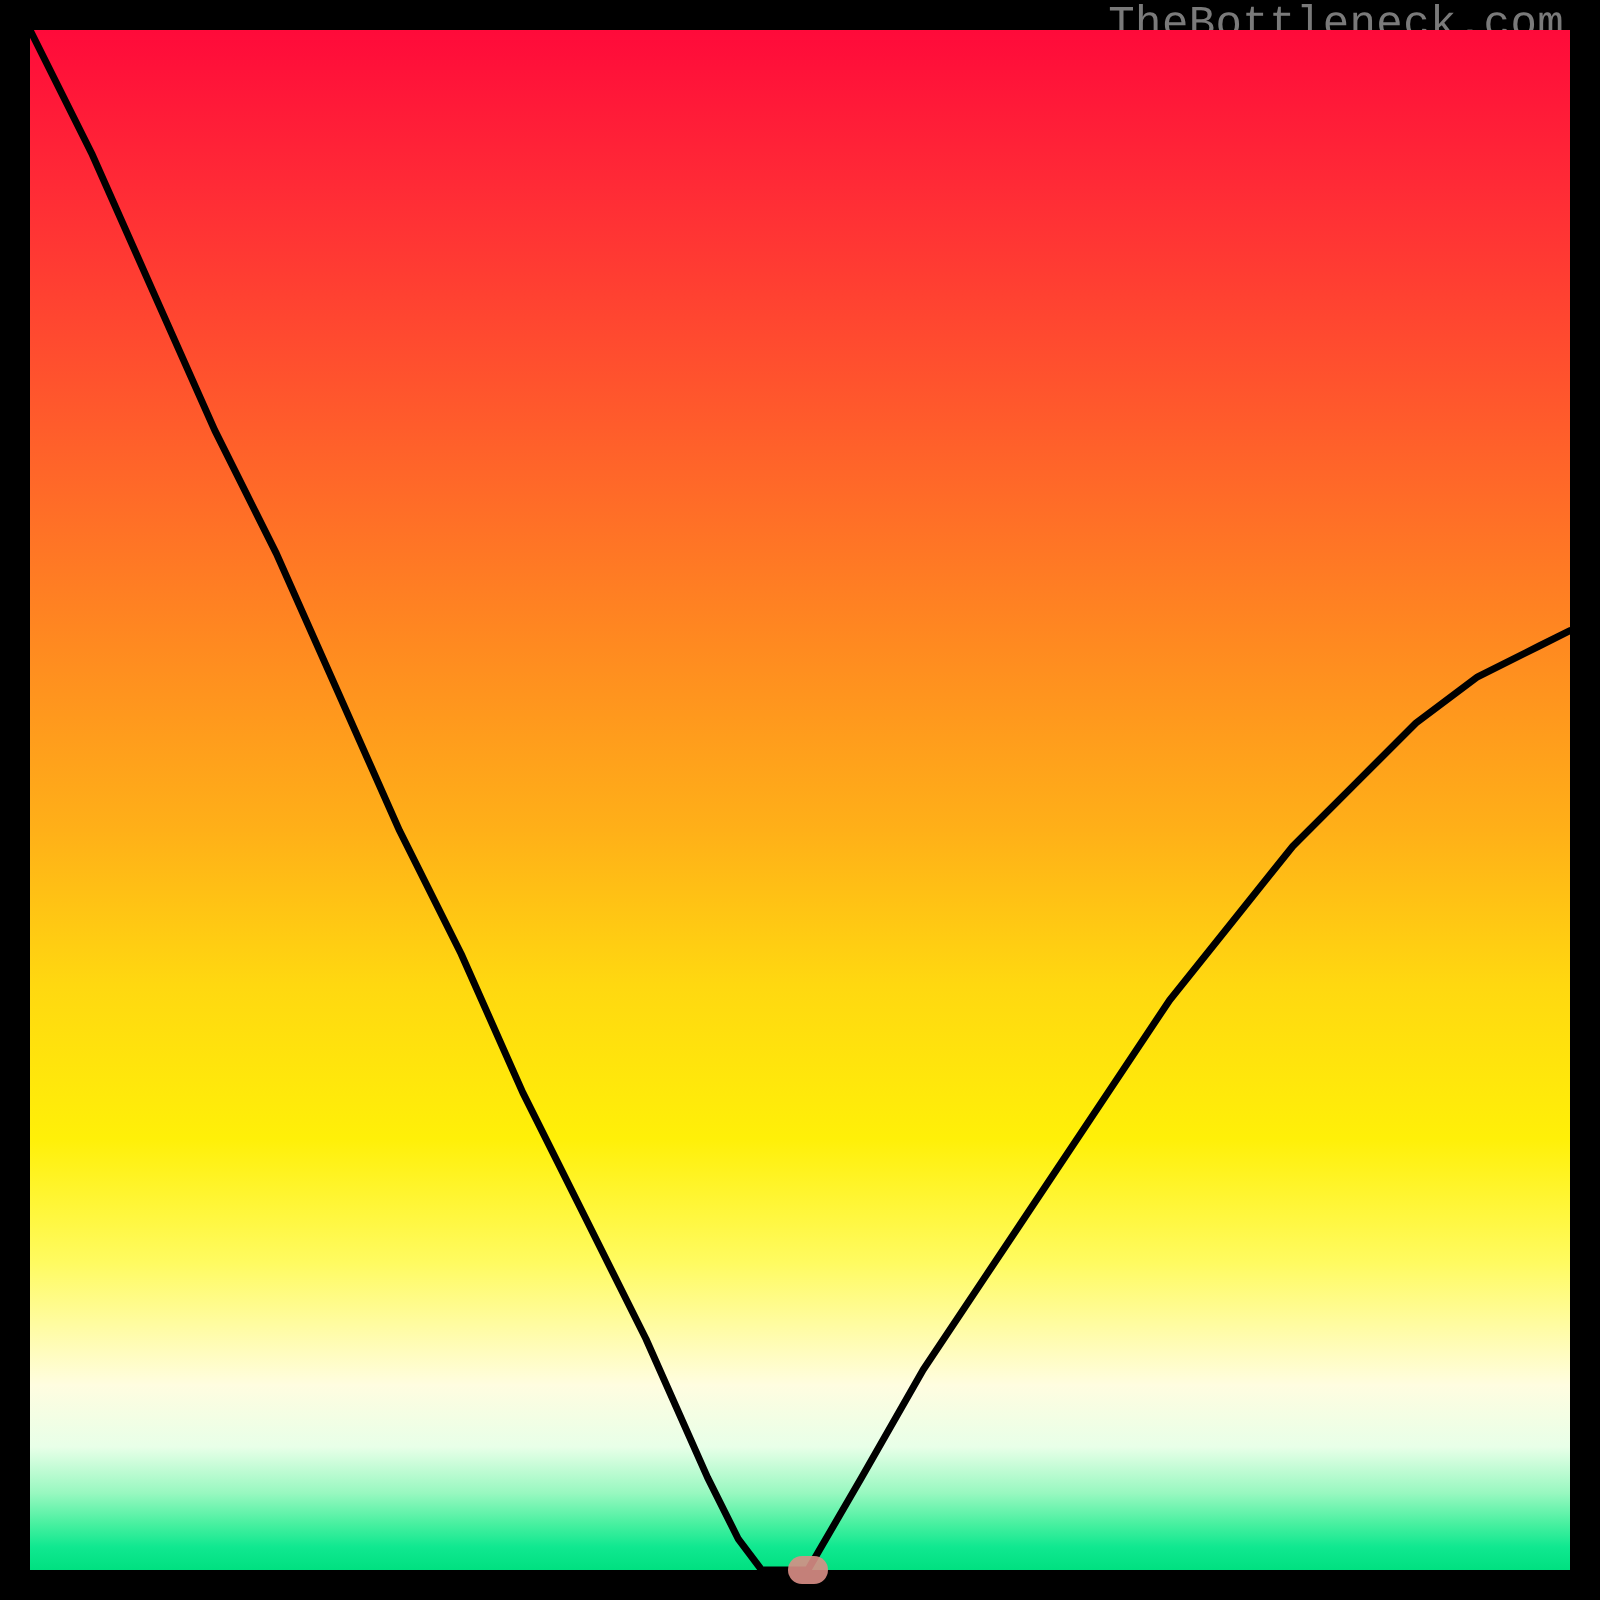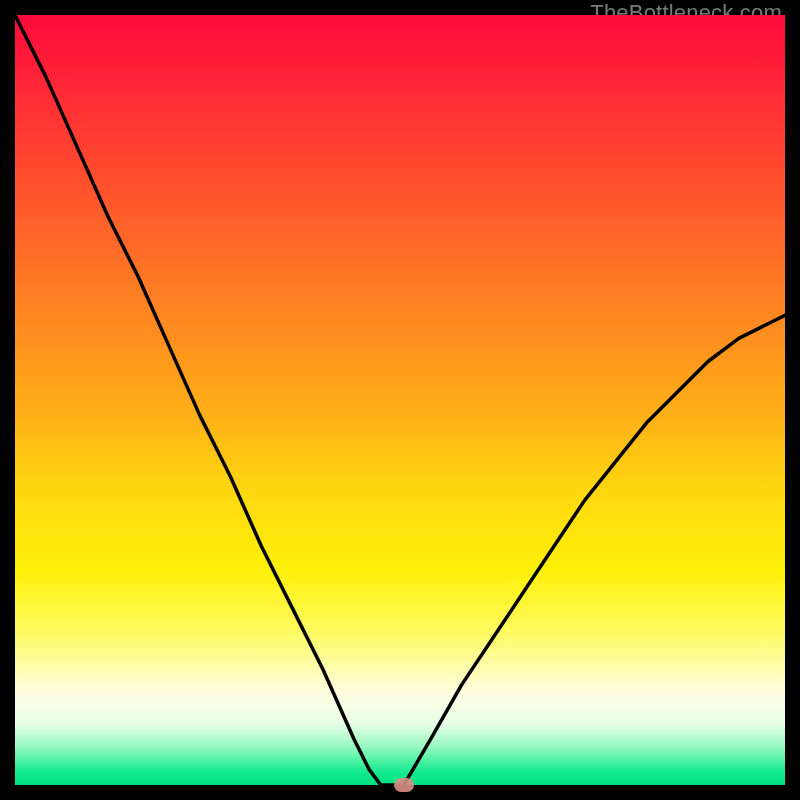--- a/index.html
+++ b/index.html
@@ -57,21 +57,21 @@
     height: 14px;
     border-radius: 7px;
     background: #d98e86;
     transform: translate(-50%, -50%);
     opacity: 0.9;
   }
   .attribution {
     position: absolute;
     top: 0px;
     right: 18px;
-    font-family: Liberation Sans, sans-serif;
+    font-family: Liberation Mono, monospace;
     font-size: 22px;
     color: #7a7a7a;
     letter-spacing: 0.2px;
   }
 </style>
 </head>
 <body>
 
 <div class="attribution">TheBottleneck.com</div>
 

